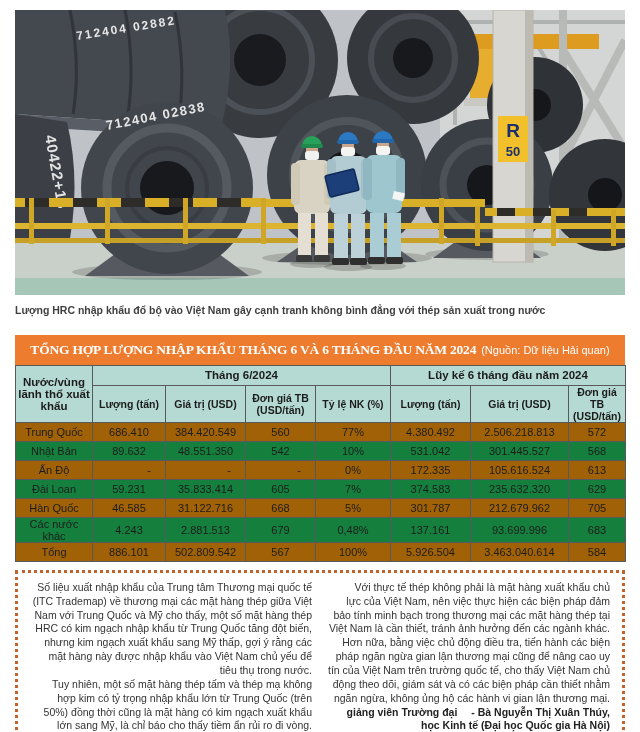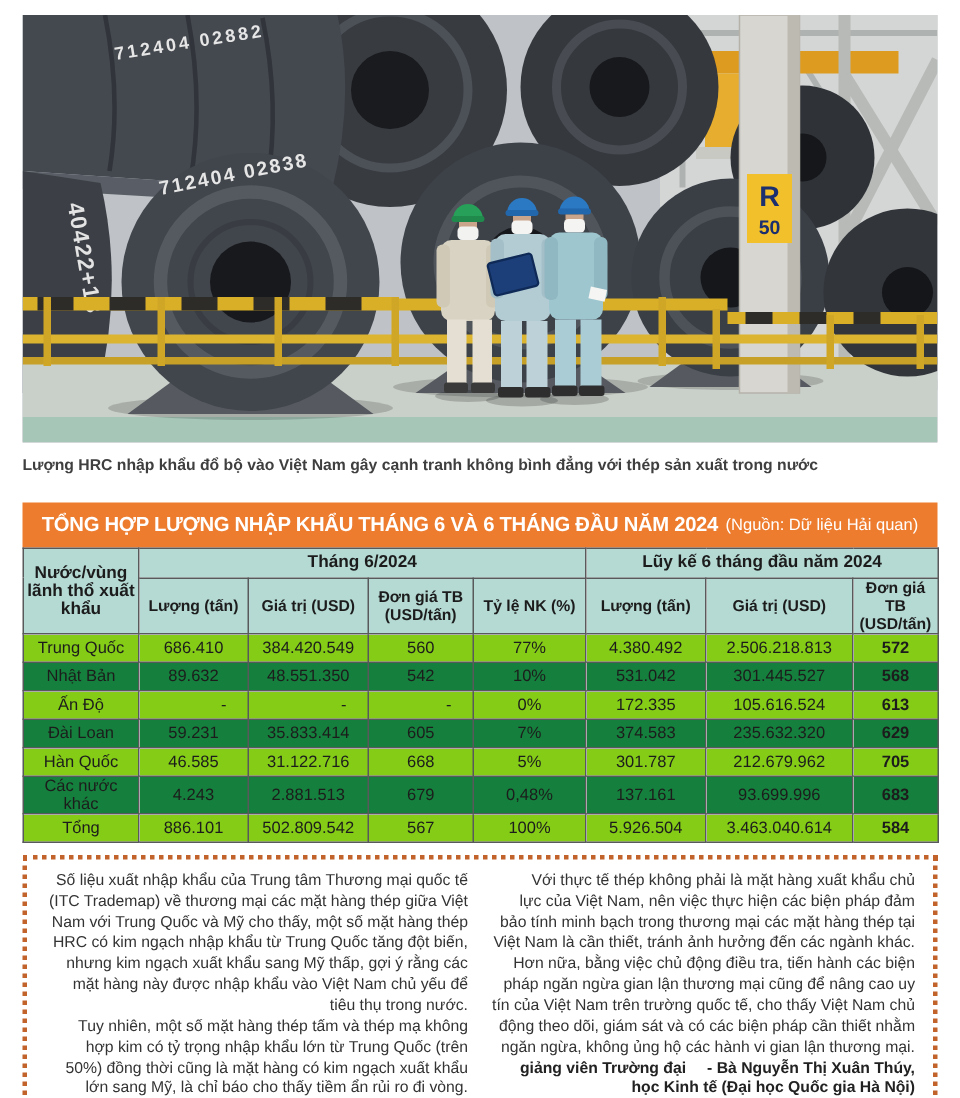--- a/index.html
+++ b/index.html
@@ -13,37 +13,37 @@
   .photo-wrap svg{display:block;}
   .photo-caption{
     margin:9px 0 0 0;font-size:10.5px;font-weight:bold;color:#3f3f3f;line-height:1.2;
   }
   
   .table-section{margin-top:18px;}
   .table-title-bar{
     background:#ED7C2F;color:#fff;text-align:center;
     height:30px;display:flex;align-items:center;justify-content:center;gap:5px;
   }
-  .table-title-bar .t-main{font-size:13.5px;font-weight:bold;letter-spacing:-0.2px;}
+  .table-title-bar .t-main{font-size:13.5px;font-weight:bold;letter-spacing:-0.2px;font-family:Liberation Serif, serif;}
   .table-title-bar .t-src{font-size:11px;font-weight:normal;}
   table.data{
     border-collapse:collapse;table-layout:fixed;width:610px;
     font-size:11px;color:#1c1c1c;
   }
   table.data th,table.data td{
     border:1px solid #58595b;text-align:center;vertical-align:middle;
     padding:0 2px;overflow:hidden;
   }
   table.data thead th{background:#B5DAD3;font-weight:bold;}
   .group-row th{height:19px;font-size:11.5px;}
   .sub-row th{height:36px;font-size:10.5px;line-height:1.15;}
-  table.data tbody tr{height:19px;background:#84cc16;}
+  table.data tbody tr{height:19px;background:#a16207;}
   table.data tbody tr.alt{background:#15803d;}
   table.data tbody td.dash{text-align:right;padding-right:14px;}
-  table.data tbody td:last-child{font-weight:bold;}
+  table.data tbody td:last-child{font-weight:normal;}
   
   .article{
     margin-top:8px;border:3px dotted #C2632C;box-sizing:border-box;
     padding:8px 12px 6px 12px;display:flex;gap:16px;
     font-size:10.5px;line-height:1.32;color:#333;height:174px;
   }
   .article .col{flex:1;min-width:0;}
   .article p{margin:0;text-align:right;}
   .article p.indent{text-indent:14px;}
   .sig-inline{float:right;font-weight:bold;color:#222;}

